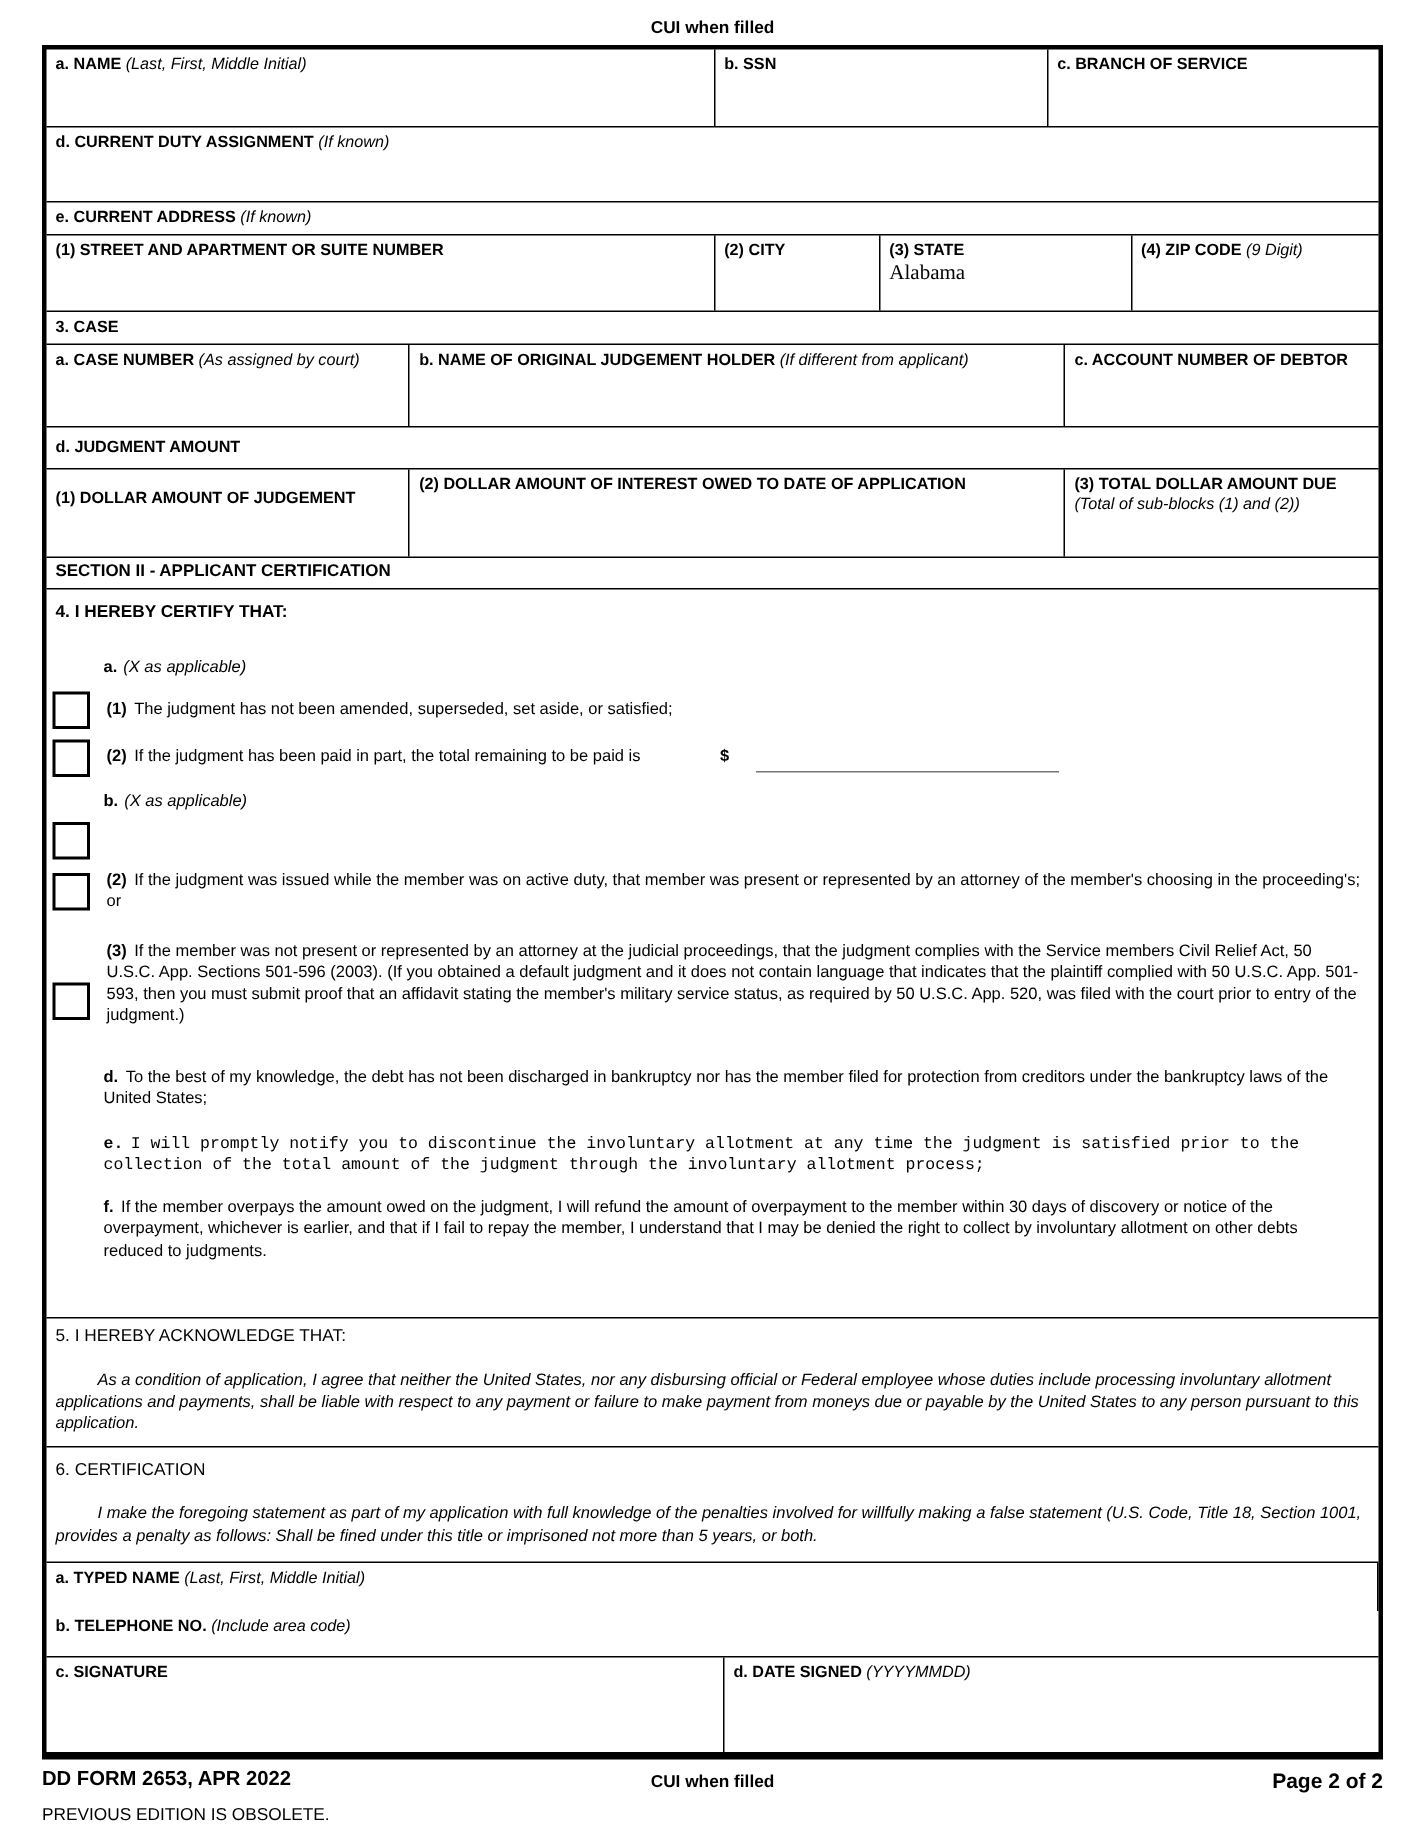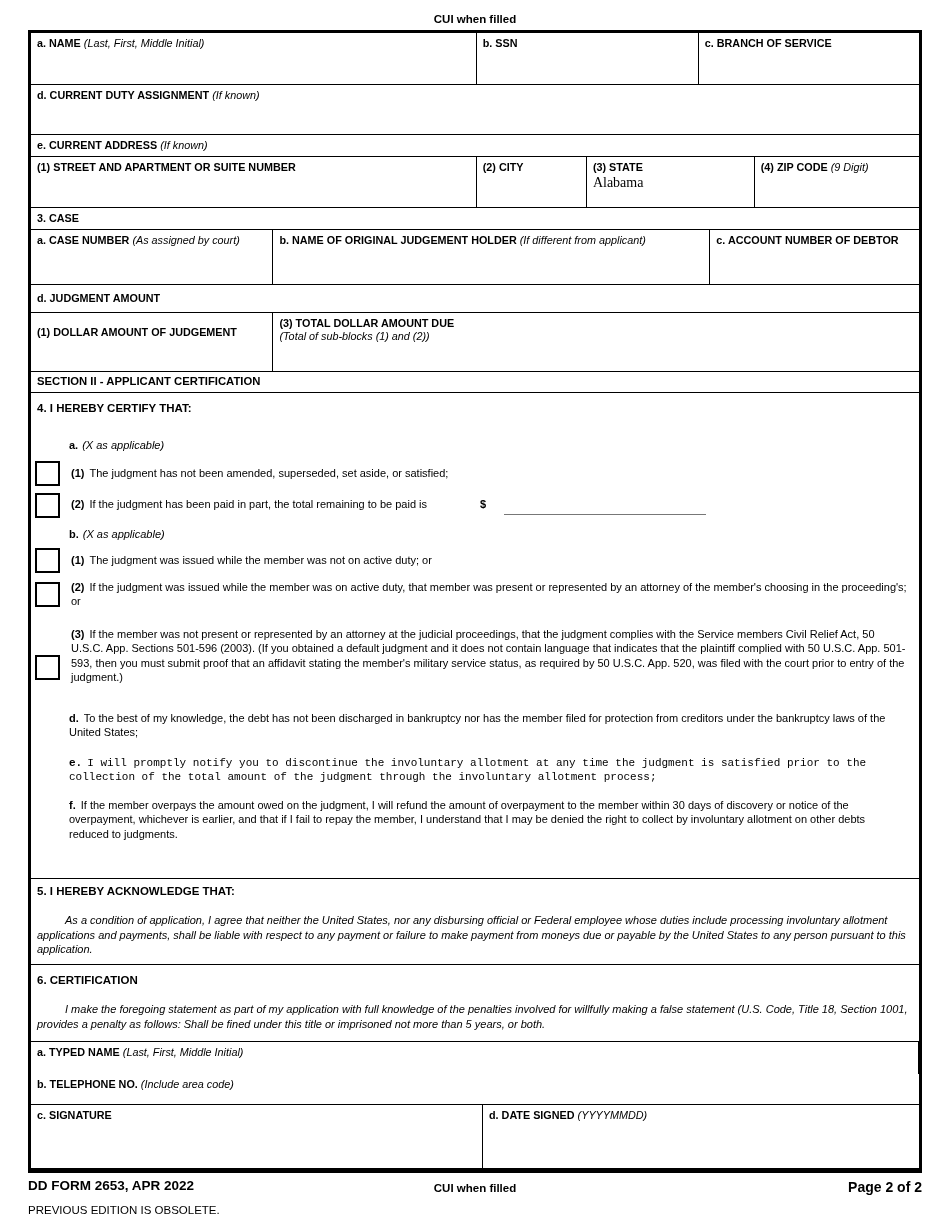--- a/index.html
+++ b/index.html
@@ -72,21 +72,21 @@
   .m-blabel { margin-top:9px; }
   .m-b1 { margin-top:6px; }
   .m-b2 { margin-top:7px; }
   .m-b3 { margin-top:18px; }
   .m-c { margin-top:20px; }
   .m-d { margin-top:26px; }
   .m-e { margin-top:16px;font-family:Liberation Mono, monospace; }
   .m-f { margin-top:13px; }
 
   
-  .sec-title { font-weight:bold; font-size:11.5px; margin:6px 0 0 6px; }
+  .sec-title { font-weight:normal; font-size:11.5px; margin:6px 0 0 6px; }
   .sec-title6 { margin-top:9px; }
   .sec-para { font-size:11px; line-height:14.5px; margin:16px 10px 0 6px; text-indent:28px;font-style:italic; }
 
   
   .footer { width:894px; margin:5px auto 0 auto; display:flex; align-items:flex-start; }
   .f-left { flex:1 1 0; font-weight:bold; font-size:13.5px; }
   .f-mid  { flex:0 0 auto; font-weight:bold; font-size:11.5px; padding-top:4px; }
   .f-right{ flex:1 1 0; text-align:right; font-weight:bold; font-size:14px; padding-top:1px; }
   .f-note { width:894px; margin:9px auto 0 auto; font-size:11.5px; }
 </style>
@@ -160,20 +160,23 @@
     <div class="row r-jamt">
       <div class="cell w-rest pad-mid">
         <div class="lbl"><b>d. JUDGMENT AMOUNT</b></div>
       </div>
     </div>
 
     <div class="row r-amts">
       <div class="cell w-27">
         <div class="lbl amt1-lbl"><b>(1) DOLLAR AMOUNT OF JUDGEMENT</b></div>
       </div>
+      <div class="cell w-49">
+        <div class="lbl"><b>(2) DOLLAR AMOUNT OF INTEREST OWED TO DATE OF APPLICATION</b></div>
+      </div>
       <div class="cell w-rest">
         <div class="lbl"><b>(3) TOTAL DOLLAR AMOUNT DUE</b></div>
         <div class="lbl"><i style="margin-left:0">(Total of sub-blocks (1) and (2))</i></div>
       </div>
     </div>
 
     <div class="row r-sech">
       <div class="cell w-rest" style="padding-top:3px">
         <div class="lbl"><b style="font-size:11.3px">SECTION II - APPLICANT CERTIFICATION</b></div>
       </div>
@@ -196,21 +199,20 @@
             <span><b>(2)</b><span>If the judgment has been paid in part, the total remaining to be paid is</span></span>
             <b class="dsign">$</b>
             <span class="dline"></span>
           </div>
         </div>
 
         <div class="sublbl m-blabel"><b>b.</b><i>(X as applicable)</i></div>
 
         <div class="chkrow m-b1">
           <div class="chk"></div>
-          <div class="chktxt"><b>(1)</b><span>The judgment was issued while the member was not on active duty; or</span></div>
         </div>
 
         <div class="chkrow m-b2">
           <div class="chk"></div>
           <div class="chktxt"><b>(2)</b><span>If the judgment was issued while the member was on active duty, that member was present or represented by an attorney of the member's choosing in the proceeding's; or</span></div>
         </div>
 
         <div class="chkrow m-b3">
           <div class="chk chk-mid"></div>
           <div class="chktxt"><b>(3)</b><span>If the member was not present or represented by an attorney at the judicial proceedings, that the judgment complies with the Service members Civil Relief Act, 50 U.S.C. App. Sections 501-596 (2003). (If you obtained a default judgment and it does not contain language that indicates that the plaintiff complied with 50 U.S.C. App. 501-593, then you must submit proof that an affidavit stating the member's military service status, as required by 50 U.S.C. App. 520, was filed with the court prior to entry of the judgment.)</span></div>

